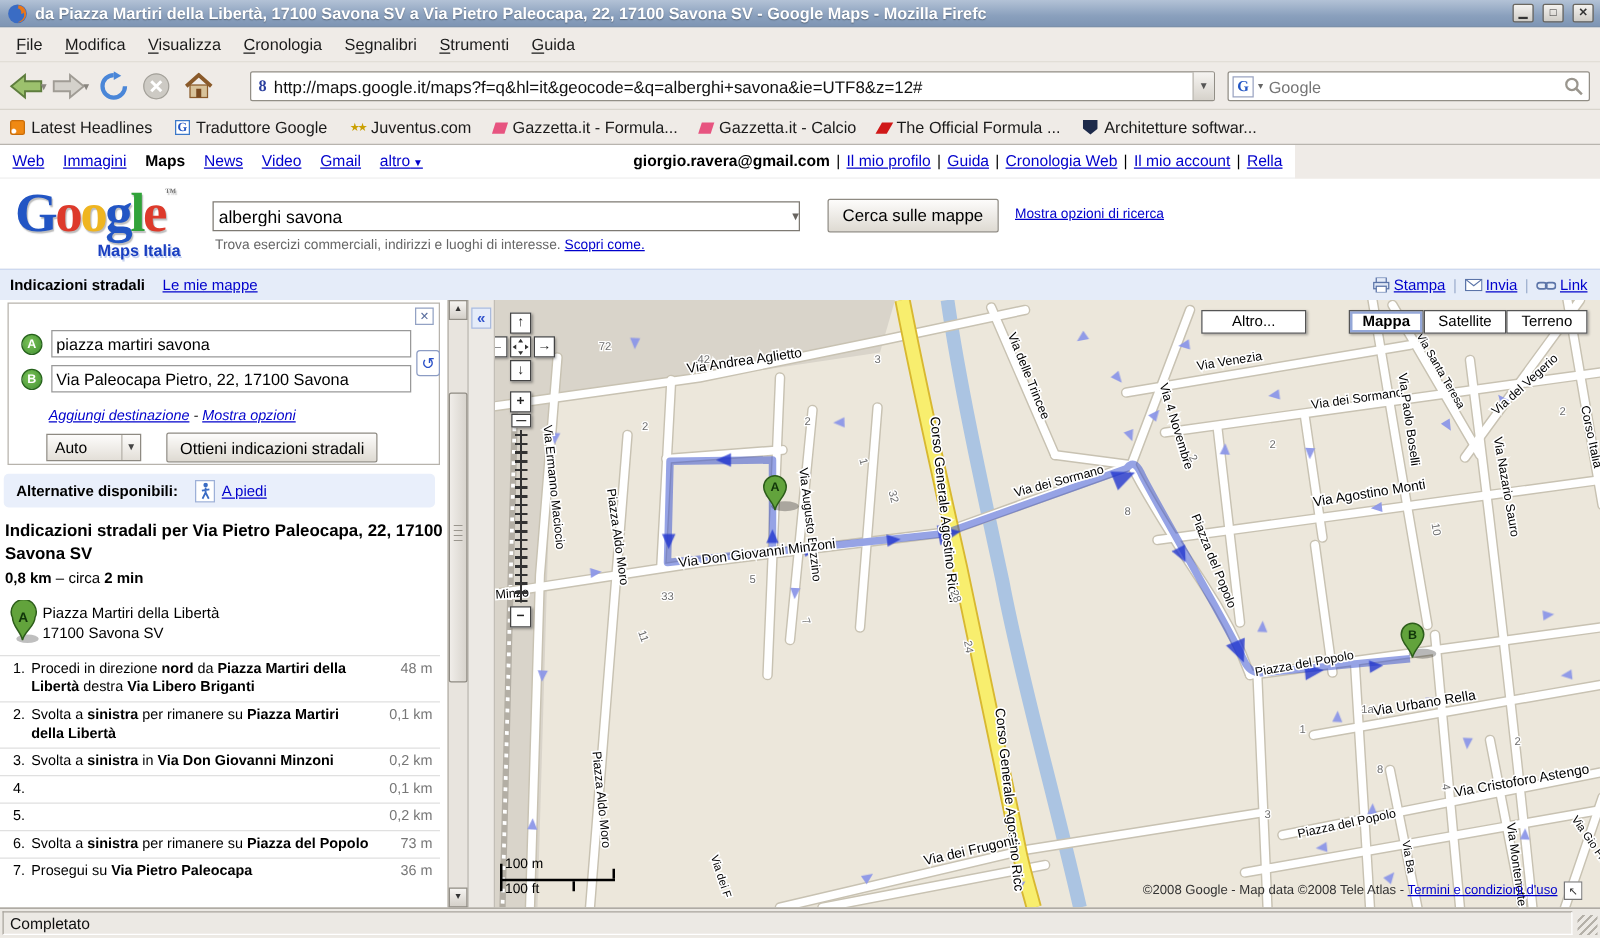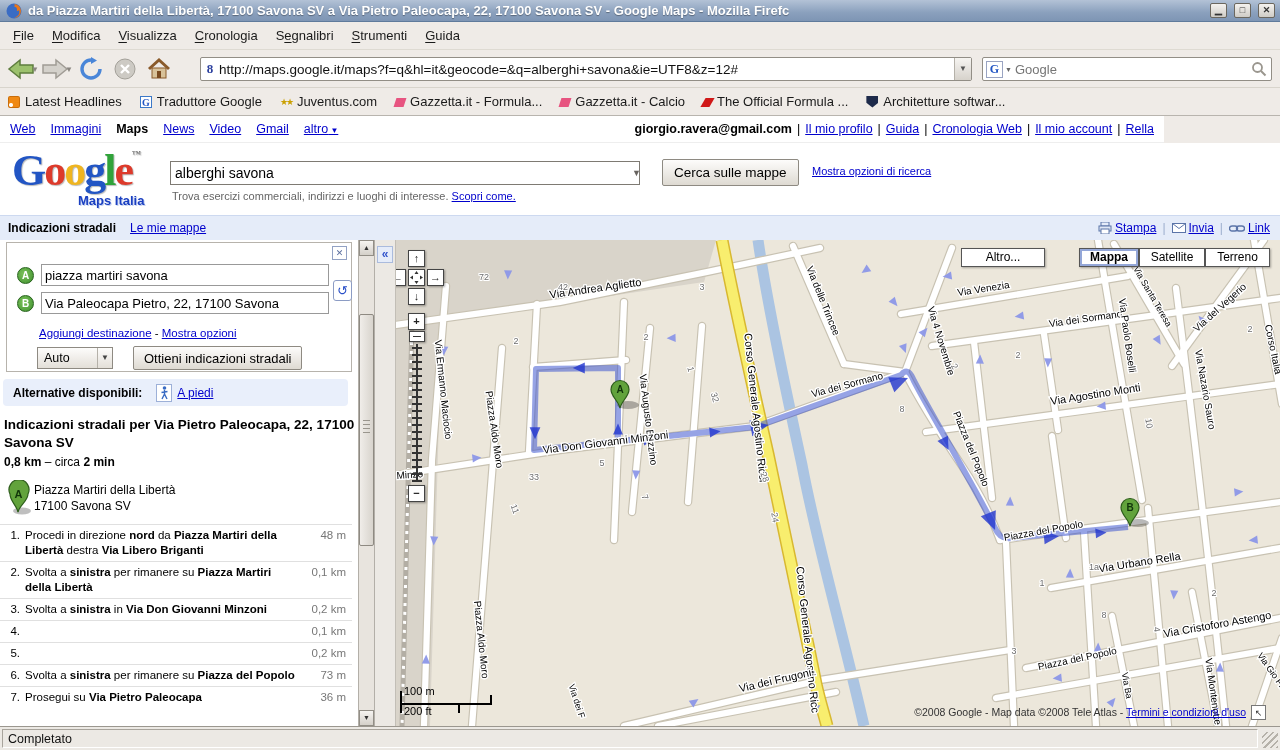--- a/index.html
+++ b/index.html
@@ -38,21 +38,21 @@
   .bm { display:flex; align-items:center; margin-right:18px; white-space:nowrap; }
   .bmi { width:12px; height:12px; display:inline-block; margin-right:5px; flex:none; font-size:8px; line-height:12px; text-align:center; }
   .bmi-rss { background:radial-gradient(circle at 3px 9px,#fff 1.5px,rgba(255,255,255,.0) 2.5px),#f08913; border-radius:2px; box-shadow:inset 0 0 0 1px #c96d0a; }
   .bmi-g { background:#fff; border:1px solid #3c78c8; color:#2255c4; font:bold 10px "Liberation Serif",serif; line-height:11px; }
   .bmi-stars { color:#caa002; letter-spacing:-2px; font-size:9px; }
   .bmi-gaz { background:#e75480; transform:skewX(-18deg); height:9px; margin-top:2px; width:10px; }
   .bmi-f1 { background:#d01818; transform:skewX(-30deg); height:9px; margin-top:2px; width:9px; }
   .bmi-shield { background:#1d2a4a; clip-path:polygon(0 0,100% 0,100% 60%,50% 100%,0 60%); }
 
   
-  #gtopnav { left:0; top:116px; width:1164px; height:27px; background:#fff; font-size:12.5px; display:flex; align-items:center; padding:0 10px; border-bottom:1px solid #eee; }
+  #gtopnav { left:0; top:116px; width:1036px; height:27px; background:#fff; font-size:12.5px; display:flex; align-items:center; padding:0 10px; border-bottom:1px solid #eee; }
   #gtopnav .lnk { margin-right:15px; }
   #gtopnav .active { font-weight:bold; color:#000; text-decoration:none; }
   #gtopnav .right { margin-left:auto; display:flex; align-items:center; gap:0; }
   #gtopnav .right .sep { color:#000; padding:0 5px; text-decoration:none; }
   #gtopnav .email { font-weight:bold; color:#000; }
   .smalltri { font-size:8px; color:#0000cc; }
 
   #gheader { left:0; top:143px; width:1280px; height:72px; background:#fff; }
   #glogo { left:12px; top:2px; font:bold 44px "Liberation Serif",serif; letter-spacing:-2px; text-shadow:1px 1px 1px #bbb; }
   #glogo .tm { font-size:9px; vertical-align:28px; color:#777; letter-spacing:0; }
@@ -71,21 +71,21 @@
   #mapbarlinks .mb { display:flex; align-items:center; gap:3px; }
   #mapbarlinks .div { color:#9daecd; }
 
   
   #panelbody { left:0; top:240px; width:358px; height:486px; background:#fff; overflow:hidden; font-size:12px; }
   #dirform { left:6px; top:2px; width:346px; height:130px; border:1px solid #b7b3ac; background:#fff; }
   #formclose { position:absolute; right:4px; top:3px; width:15px; height:14px; border:1px solid #93a2c4; color:#5a6e9e; font-size:9px; line-height:12px; text-align:center; background:#fff; }
   .abcirc { position:absolute; width:17px; height:17px; border-radius:50%; background:radial-gradient(circle at 6px 6px,#7cc25a,#3e8f2e); border:1px solid #26621c; color:#fff; font-weight:bold; font-size:10px; text-align:center; line-height:16px; }
   .forminput { position:absolute; left:34px; width:288px; height:22px; border:1px solid #999; font-size:13px; padding:0 3px; color:#000; }
   #swapbtn { position:absolute; left:326px; top:37px; width:19px; height:21px; border:1px solid #8c9cc4; border-radius:3px; color:#2a50c8; font-size:13px; text-align:center; line-height:19px; background:#fff; transform:scaleX(-1); }
-  #formlinks { position:absolute; left:32px; top:84px; font-size:11.5px; color:#000; }
+  #formlinks { position:absolute; left:32px; top:84px; font-size:11.5px; color:#000;font-style:italic; }
   .gtkselect { position:absolute; left:30px; top:104px; width:76px; height:22px; border:1px solid #8e8a82; background:linear-gradient(#fdfcfb,#e3dfd8); font-size:12.5px; }
   .gtkselect .val { position:absolute; left:6px; top:3px; }
   .gtkselect .sarr { position:absolute; right:0; top:0; width:15px; height:20px; border-left:1px solid #b5b1a9; text-align:center; font-size:8px; line-height:20px; color:#444; }
   #getdirsbtn { position:absolute; left:126px; top:103px; height:24px; background:linear-gradient(#fdfcfb,#dedad2); border:1px solid #8e8a82; border-radius:2px; font-size:13px; padding:0 10px; }
   #altbox { left:3px; top:139px; width:345px; height:27px; background:#e9effb; border-radius:4px; display:flex; align-items:center; }
   #altlabel { font-weight:bold; margin-left:10px; }
   #walkicon { margin-left:14px; width:16px; height:18px; border:1px solid #9db0d8; background:#fff; display:flex; align-items:center; justify-content:center; }
   #altlink { margin-left:5px; }
   #dirtitle { left:4px; top:176px; width:352px; font-weight:bold; font-size:13.5px; line-height:18px; color:#000; }
   #dirsummary { left:4px; top:215px; font-size:12px; color:#000; }
@@ -616,21 +616,21 @@
       <div class="maptypebtn" style="left: 743px; width: 66px;">Satellite</div>
       <div class="maptypebtn" style="left: 809px; width: 65px;">Terreno</div>
     </div>
 
   <div id="scalebox">
     <span class="l1">100 m</span>
     <div class="bar"></div>
       <div class="t1"></div>
       <div class="t2"></div>
       <div class="t3"></div>
-    <span class="l2">200 ft</span>
+    <span class="l2">100 ft</span>
   </div>
 
   <div id="mapattrib">
     <span>©2008 Google - Map data ©2008 Tele Atlas - </span><a>Termini e condizioni d'uso</a>
   </div>
   <div id="attribbox">↖</div>
 </div>
 
 <div id="statusbar" class="abs">
   <div id="statusfield">Completato</div>

